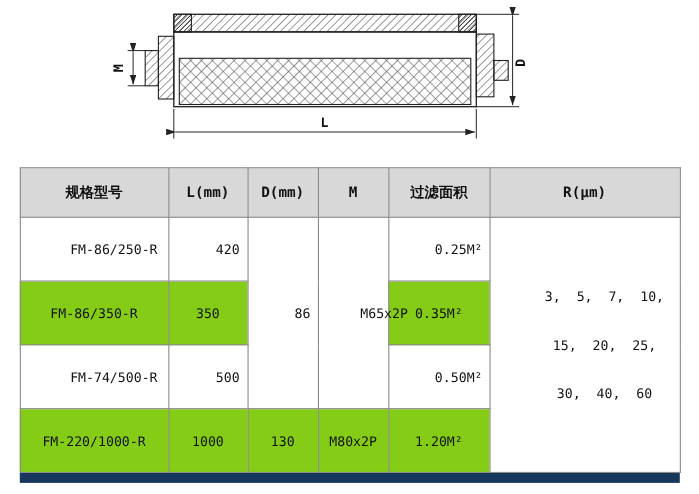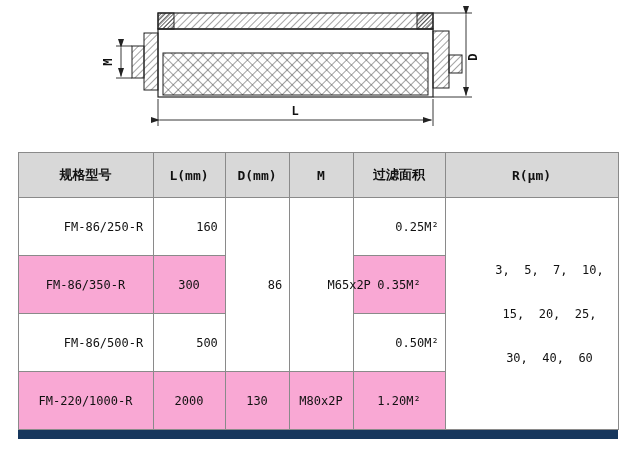--- a/index.html
+++ b/index.html
@@ -32,21 +32,21 @@
     padding:0 2px;
     background:#ffffff;
   }
   table.spec th{
     background:#d8d8d8;
     font-weight:bold;
     font-size:13px;
     height:44px;
   }
   tr.data-row{height:58px;}
-  tr.blue td{background:#f9a8d4;}
+  tr.blue td{background:#84cc16;}
   tr.white td{background:#ffffff;padding-left:38px;}
   td.merged{background:#ffffff !important;margin-left:12px;}
   td.r-cell{
     white-space:pre-wrap;
     line-height:44px;
     font-size:12px;
     background:#ffffff !important;
     margin-top:25px;
   }
   .dimtext{
@@ -130,40 +130,40 @@
         <th>L(mm)</th>
         <th>D(mm)</th>
         <th>M</th>
         <th>过滤面积</th>
         <th>R(μm)</th>
       </tr>
     </thead>
     <tbody>
       <tr class="data-row white">
         <td>FM-86/250-R</td>
-        <td>160</td>
+        <td>420</td>
         <td class="merged" rowspan="3">86</td>
         <td class="merged" rowspan="3">M65x2P</td>
         <td>0.25M²</td>
         <td class="r-cell" rowspan="4">3,  5,  7,  10,
 15,  20,  25,
 30,  40,  60</td>
       </tr>
       <tr class="data-row blue">
         <td>FM-86/350-R</td>
-        <td>300</td>
+        <td>350</td>
         <td>0.35M²</td>
       </tr>
       <tr class="data-row white">
-        <td>FM-86/500-R</td>
+        <td>FM-74/500-R</td>
         <td>500</td>
         <td>0.50M²</td>
       </tr>
       <tr class="data-row blue">
         <td>FM-220/1000-R</td>
-        <td>2000</td>
+        <td>1000</td>
         <td>130</td>
         <td>M80x2P</td>
         <td>1.20M²</td>
       </tr>
     </tbody>
   </table>
 </div>
 
 </body></html>

